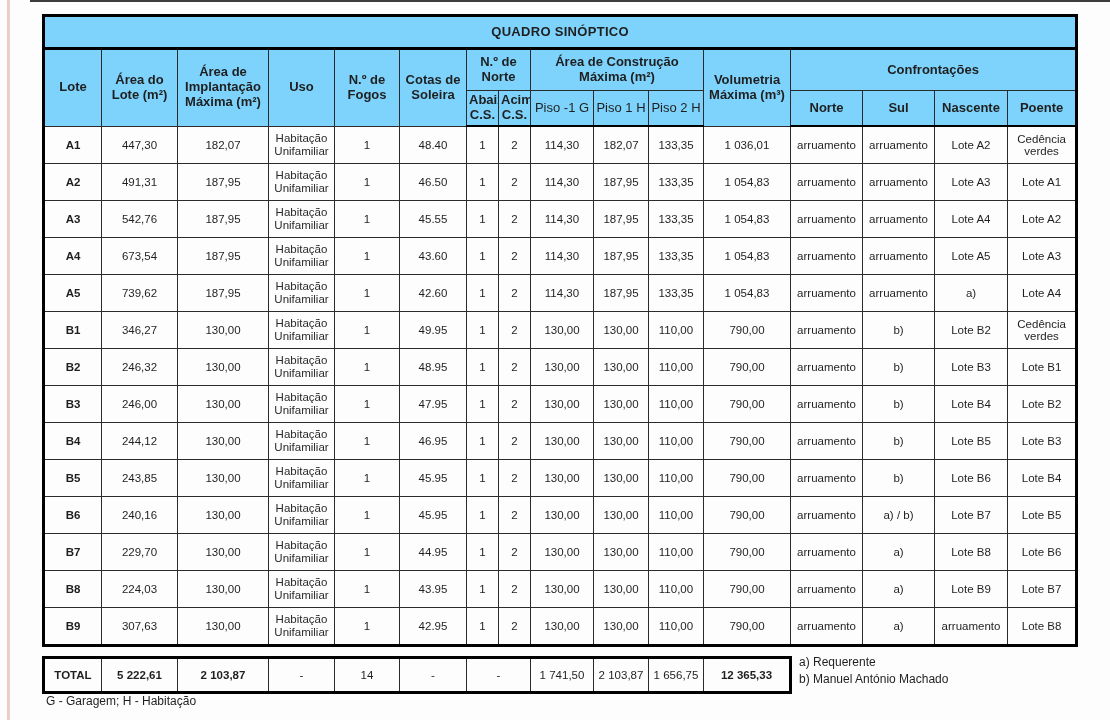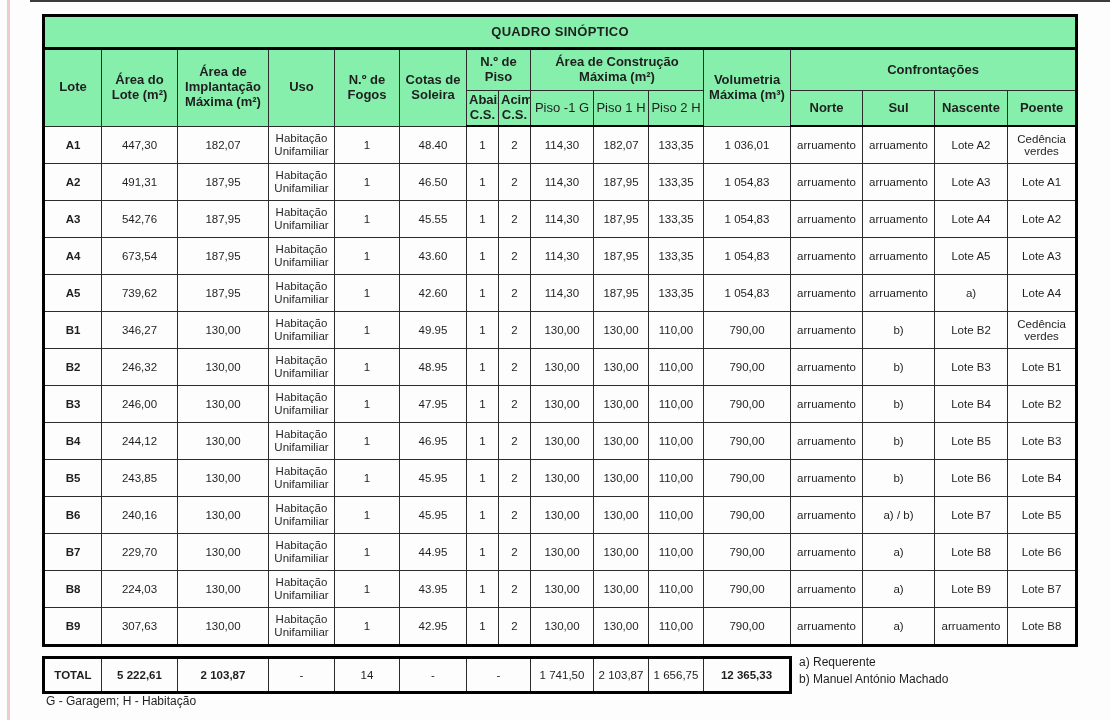--- a/index.html
+++ b/index.html
@@ -11,21 +11,21 @@
   .scan-left-line { position:absolute; left:7px; top:0; width:3px; height:720px; background:rgba(226,166,158,0.55); }
 
   table { border-collapse:collapse; table-layout:fixed; }
   td, th { border:1px solid #2b2b2b; text-align:center; vertical-align:middle; padding:0 2px; overflow:hidden; }
 
   .main-table { position:absolute; left:42px; top:14px; width:1033px; border:3px solid #000; }
   .title-cell {
     background:#f1f1f1; font-weight:bold; font-size:15px; height:30px;
     border-bottom:3px solid #000; letter-spacing:0.3px;
   }
-  .main-table thead th { background:#86efac; font-weight:bold; font-size:13px; line-height:1.15; }
+  .main-table thead th { background:#7dd3fc; font-weight:bold; font-size:13px; line-height:1.15; }
   .hr1 th { height:40px; }
   .hr2 th { height:34px; border-bottom:2px solid #000; }
   .th-sub-small { font-size:10px; line-height:1.1; }
   .th-piso { font-size:11px; font-weight:normal !important; line-height:1.3; }
 
   .main-table tbody td { height:36px; font-size:11.5px; }
   .cell-lote { font-weight:bold; font-size:13px; }
   .cell-uso { font-size:10.5px; line-height:1.15; color:#2a2a2a; }
 
   .total-table { position:absolute; left:42px; top:656px; width:747px; border:3px solid #000;padding-left:14px; }
@@ -66,21 +66,21 @@
       <tr>
         <th class="title-cell" colspan="16">QUADRO SINÓPTICO</th>
       </tr>
       <tr class="hr1">
         <th rowspan="2">Lote</th>
         <th rowspan="2">Área do Lote (m²)</th>
         <th rowspan="2">Área de Implantação Máxima (m²)</th>
         <th rowspan="2">Uso</th>
         <th rowspan="2">N.º de Fogos</th>
         <th rowspan="2">Cotas de Soleira</th>
-        <th colspan="2">N.º de Piso</th>
+        <th colspan="2">N.º de Norte</th>
         <th colspan="3">Área de Construção Máxima (m²)</th>
         <th rowspan="2">Volumetria Máxima (m³)</th>
         <th colspan="4">Confrontações</th>
       </tr>
       <tr class="hr2">
         <th class="th-sub-small">Abaixo C.S.</th>
         <th class="th-sub-small">Acima C.S.</th>
         <th class="th-piso">Piso -1 G</th>
         <th class="th-piso">Piso 1 H</th>
         <th class="th-piso">Piso 2 H</th>

